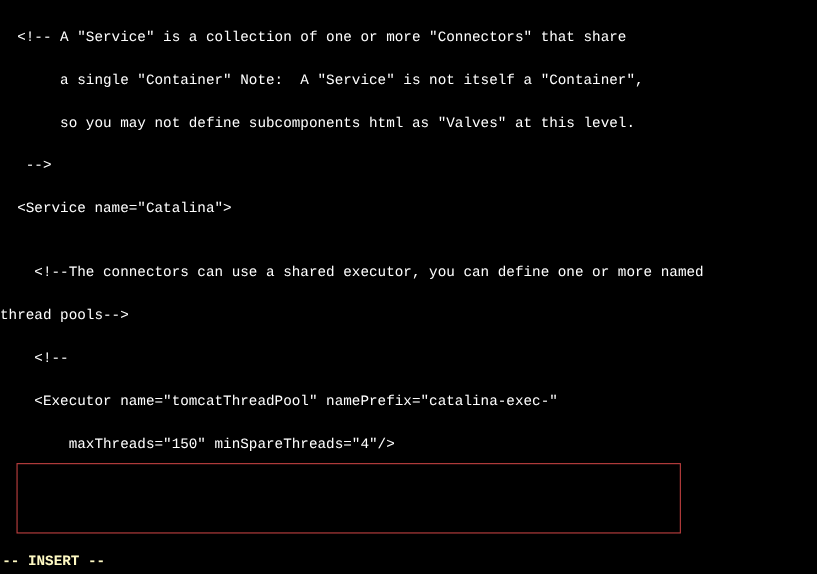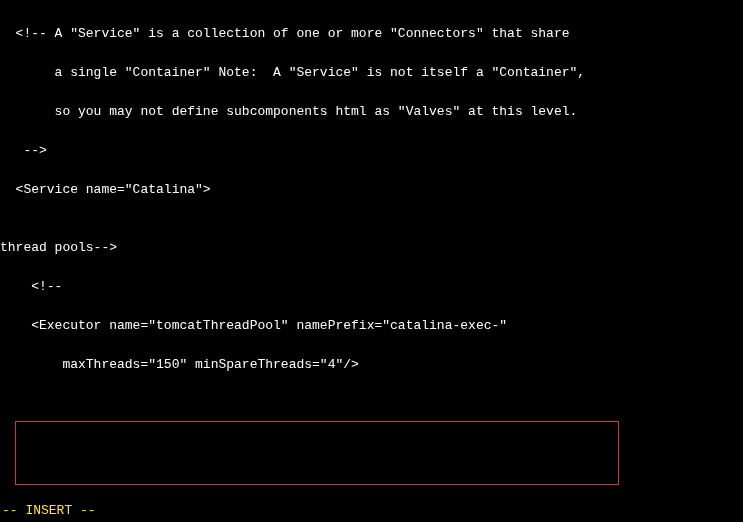--- a/index.html
+++ b/index.html
@@ -22,35 +22,36 @@
   .line { display:block; }
   .highlight-box {
     position: absolute;
     border: 1px solid #c04040;
     pointer-events: none;
   }
   .status {
     position: absolute;
     bottom: 2px;
     left: 0;
-    font-weight: normal;
-    color: #fde047;
+    font-weight: bold;
+    color: #fef9c3;
     padding-left: 2px;
   }
 </style>
 </head>
 <body>
 
 <div class="editor">
 <span class="line">  &lt;!-- A "Service" is a collection of one or more "Connectors" that share</span>
 <span class="line">       a single "Container" Note:  A "Service" is not itself a "Container",</span>
 <span class="line">       so you may not define subcomponents html as "Valves" at this level.</span>
 <span class="line">   --&gt;</span>
 <span class="line">  &lt;Service name="Catalina"&gt;</span>
 <span class="line"></span>
+<span class="line">    &lt;!--The connectors can use a shared executor, you can define one or more named</span>
 <span class="line">thread pools--&gt;</span>
 <span class="line">    &lt;!--</span>
 <span class="line">    &lt;Executor name="tomcatThreadPool" namePrefix="catalina-exec-"</span>
 <span class="line">        maxThreads="150" minSpareThreads="4"/&gt;</span>
 <span class="line"></span>
 <span class="line"></span>
 <span class="line"></span>
 
 
 

